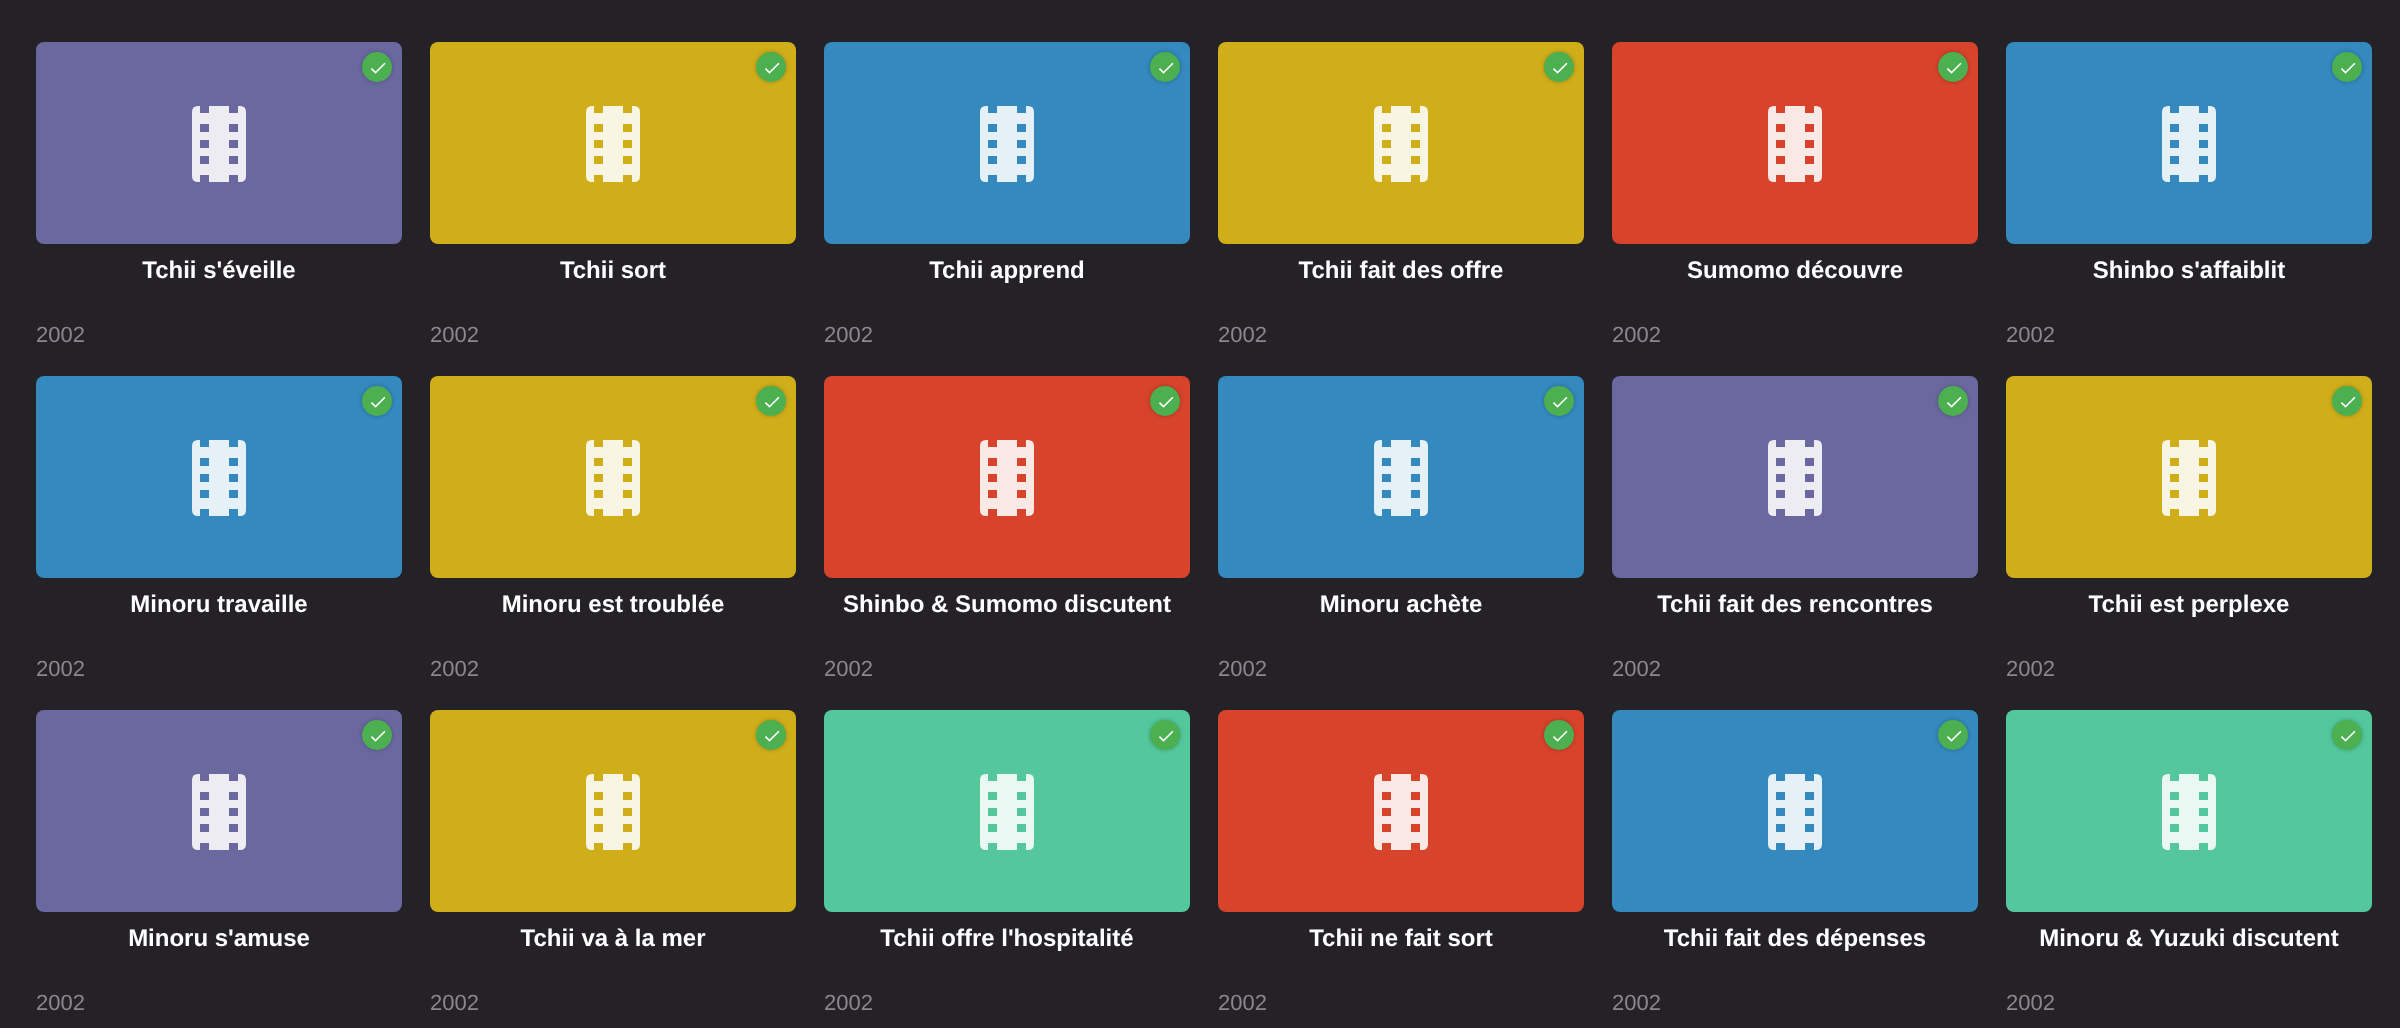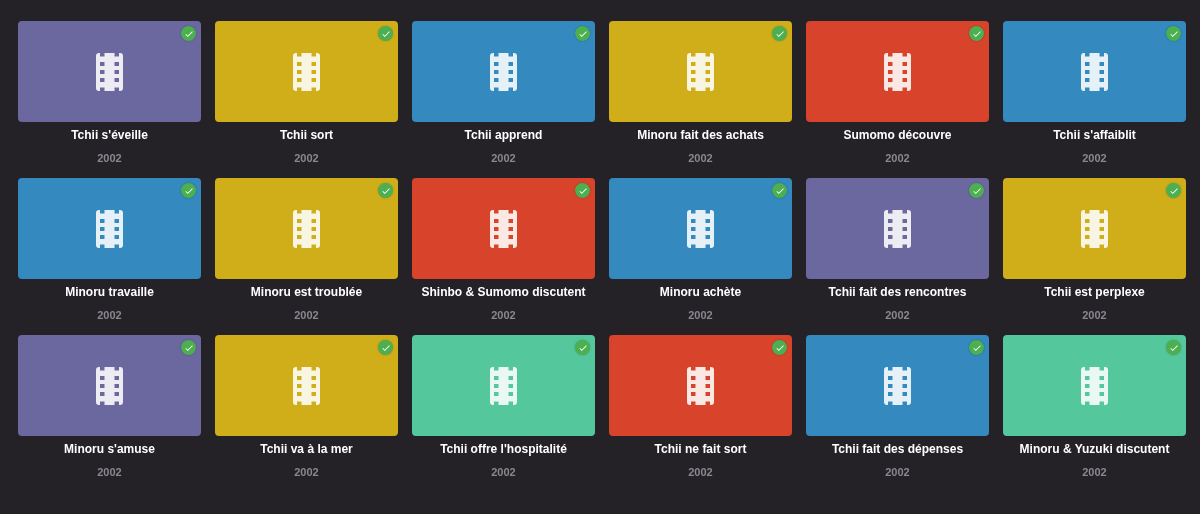--- a/index.html
+++ b/index.html
@@ -62,24 +62,23 @@
     margin-top: 7px;
     text-align: center;
     font-size: 12px;
     font-weight: bold;
     color: #ffffff;
     line-height: 13px;
     white-space: nowrap;
     overflow: hidden;
   }
   .year {
-    margin-top: 10px;
-    text-align: center;
+    margin-top: 20px;
     font-size: 11px;
-    font-weight: bold;
+    font-weight: normal;
     color: #8a888e;
     line-height: 12px;
   }
 </style>
 </head>
 <body>
 
 <div class="page">
   <div class="grid">
   <div class="card">
@@ -175,21 +174,21 @@
           M18.5 17 h4.5 v4 h-4.5 Z
           M18.5 25 h4.5 v4 h-4.5 Z
           M18.5 34.5 h4.5 v3.5 h-4.5 Z"></path>
       </svg>
       <div class="badge" style="background: rgb(76, 175, 80);">
         <svg viewBox="0 0 24 24" xmlns="http://www.w3.org/2000/svg">
           <path fill="#ffffff" d="M9 16.17 4.83 12l-1.42 1.41L9 19 21 7l-1.41-1.41z"></path>
         </svg>
       </div>
     </div>
-    <div class="title">Minoru fait des achats</div>
+    <div class="title">Tchii fait des offre</div>
     <div class="year">2002</div>
   </div>
 
   <div class="card">
     <div class="thumb" style="background: rgb(216, 67, 43);">
       <svg class="film-icon" viewBox="0 0 27 38" xmlns="http://www.w3.org/2000/svg">
         <path fill="#ffffff" fill-rule="evenodd" d="
           M3 0 H24 Q27 0 27 3 V35 Q27 38 24 38 H3 Q0 38 0 35 V3 Q0 0 3 0 Z
           M4 0 h4.5 v3.5 h-4.5 Z
           M4 9 h4.5 v4 h-4.5 Z
@@ -227,21 +226,21 @@
           M18.5 17 h4.5 v4 h-4.5 Z
           M18.5 25 h4.5 v4 h-4.5 Z
           M18.5 34.5 h4.5 v3.5 h-4.5 Z"></path>
       </svg>
       <div class="badge" style="background: rgb(76, 175, 80);">
         <svg viewBox="0 0 24 24" xmlns="http://www.w3.org/2000/svg">
           <path fill="#ffffff" d="M9 16.17 4.83 12l-1.42 1.41L9 19 21 7l-1.41-1.41z"></path>
         </svg>
       </div>
     </div>
-    <div class="title">Tchii s'affaiblit</div>
+    <div class="title">Shinbo s'affaiblit</div>
     <div class="year">2002</div>
   </div>
 
   <div class="card">
     <div class="thumb" style="background: rgb(52, 137, 190);">
       <svg class="film-icon" viewBox="0 0 27 38" xmlns="http://www.w3.org/2000/svg">
         <path fill="#ffffff" fill-rule="evenodd" d="
           M3 0 H24 Q27 0 27 3 V35 Q27 38 24 38 H3 Q0 38 0 35 V3 Q0 0 3 0 Z
           M4 0 h4.5 v3.5 h-4.5 Z
           M4 9 h4.5 v4 h-4.5 Z

